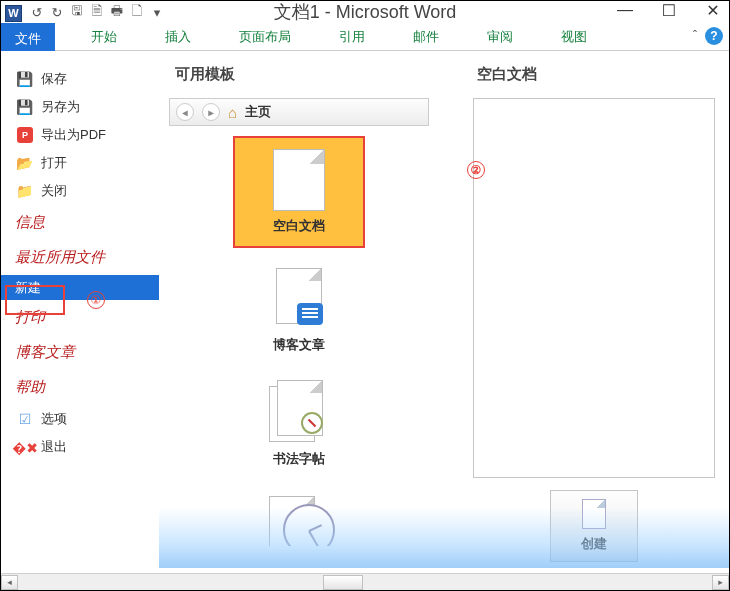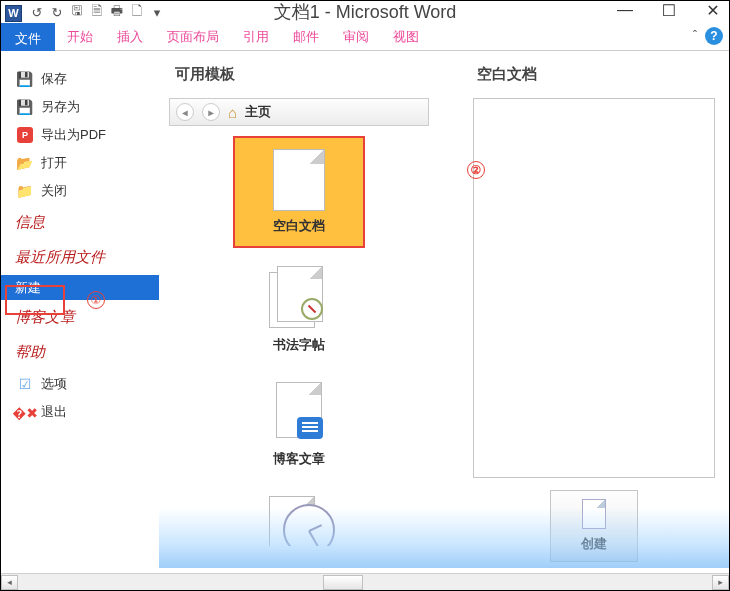--- a/index.html
+++ b/index.html
@@ -10,21 +10,21 @@
   .app-icon { width: 17px; height: 17px; margin: 2px 4px 0 4px; background: #2b579a; color: #fff; font-size: 11px; font-weight: bold; display: flex; align-items: center; justify-content: center; border: 1px solid #1a3e72; }
   .qat { display: flex; align-items: center; gap: 6px; margin-left: 4px; }
   .qat .qat-btn { width: 14px; height: 14px; display: flex; align-items: center; justify-content: center; color: #555; font-size: 13px; }
   .title-center { position: absolute; left: 0; right: 0; text-align: center; font-size: 18px; color: #444; pointer-events: none; }
   .win-controls { position: absolute; right: 6px; top: 0; display: flex; gap: 24px; font-size: 16px; color: #333; }
   .win-controls span { width: 20px; text-align: center; }
 
   
   .tabstrip { height: 28px; background: #fff; display: flex; align-items: stretch; border-bottom: 1px solid #ccc; position: relative; }
   .tab-file { background: #1e6fd6; color: #fff; padding: 16px 14px; display: flex; align-items: center; font-size: 13px; }
-  .tab { padding: 0 12px; display: flex; align-items: center; font-size: 13px; color: #ec4899; }
+  .tab { padding: 0 12px; display: flex; align-items: center; font-size: 13px; color: #15803d; margin-left: 24px; }
   .tabstrip-right { position: absolute; right: 6px; top: 4px; display: flex; gap: 8px; align-items: center; }
   .help-icon { width: 18px; height: 18px; border-radius: 50%; background: #2b8fe0; color: #fff; font-size: 12px; font-weight: bold; display: flex; align-items: center; justify-content: center; }
   .ribmin { font-size: 12px; color: #555; }
 
   
   .backstage { position: absolute; top: 50px; left: 0; right: 0; bottom: 18px; display: flex; }
 
   
   .sidebar { width: 158px; background: #fff; padding-top: 14px; position: relative; }
   .side-item { display: flex; align-items: center; gap: 8px; padding: 4px 8px 4px 16px; font-size: 13px; color: #333; height: 28px; }
@@ -152,20 +152,21 @@
     </div>
     <div class="side-item">
       <span class="side-ico ico-folder">📁</span>
       <span>关闭</span>
     </div>
     <div class="side-sec">信息</div>
     <div class="side-sec">最近所用文件</div>
     <div class="side-item selected" style="height:25px;padding-left:14px;">
       <span>新建</span>
     </div>
+    <div class="side-sec">打印</div>
     <div class="side-sec">博客文章</div>
     <div class="side-sec">帮助</div>
     <div class="side-item">
       <span class="side-ico ico-options">☑</span>
       <span>选项</span>
     </div>
     <div class="side-item">
       <span class="side-ico ico-exit">�✖</span>
       <span>退出</span>
     </div>
@@ -189,35 +190,35 @@
 
       <div class="tpl-list">
         <div class="tpl-item first">
           <div class="tpl-card">
             <div class="page"></div>
             <div class="lbl">空白文档</div>
           </div>
         </div>
         <div class="tpl-item">
           <div class="tpl-thumb">
+            <div class="doc-sm" style="position:relative;">
+              <div class="blog-bubble"></div>
+            </div>
+          </div>
+          <div class="tpl-lbl">博客文章</div>
+        </div>
+        <div class="tpl-item">
+          <div class="tpl-thumb">
             <div class="brush-stack">
               <div class="doc-sm b1"></div>
               <div class="doc-sm b2"></div>
               <div class="brush-dot"></div>
             </div>
           </div>
           <div class="tpl-lbl">书法字帖</div>
-        </div>
-        <div class="tpl-item">
-          <div class="tpl-thumb">
-            <div class="doc-sm" style="position:relative;">
-              <div class="blog-bubble"></div>
-            </div>
-          </div>
-          <div class="tpl-lbl">博客文章</div>
         </div>
         <div class="tpl-item">
           <div class="tpl-thumb">
             <div style="position:relative;">
               <div class="doc-sm" style="position:absolute; left:-4px; top:-2px;"></div>
               <div class="clock-thumb" style="position:relative; left:10px; top:6px;"></div>
             </div>
           </div>
         </div>
       </div>

